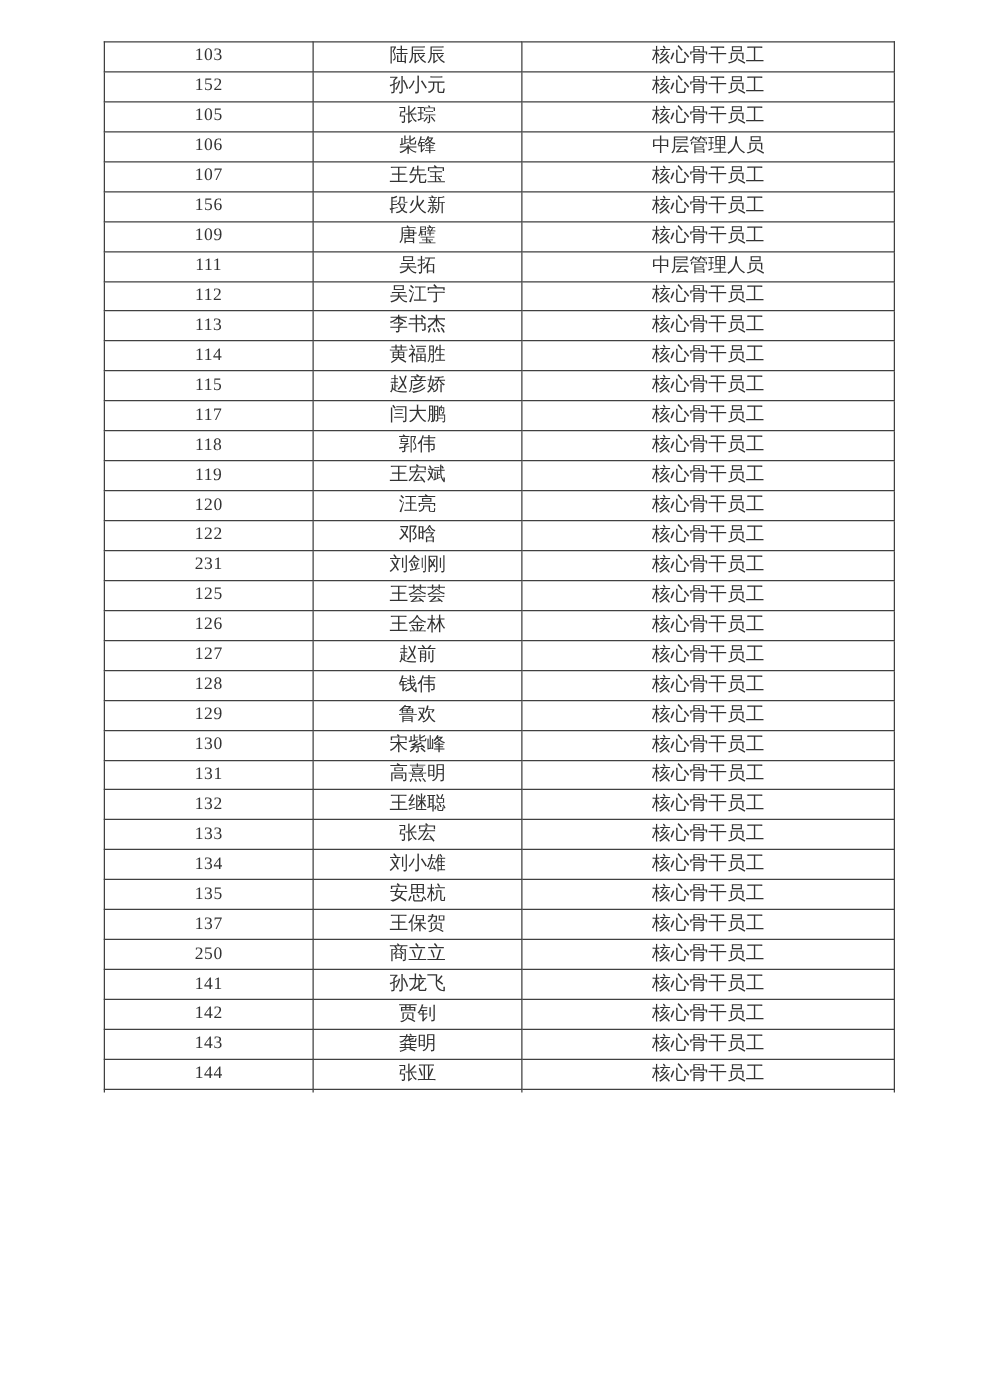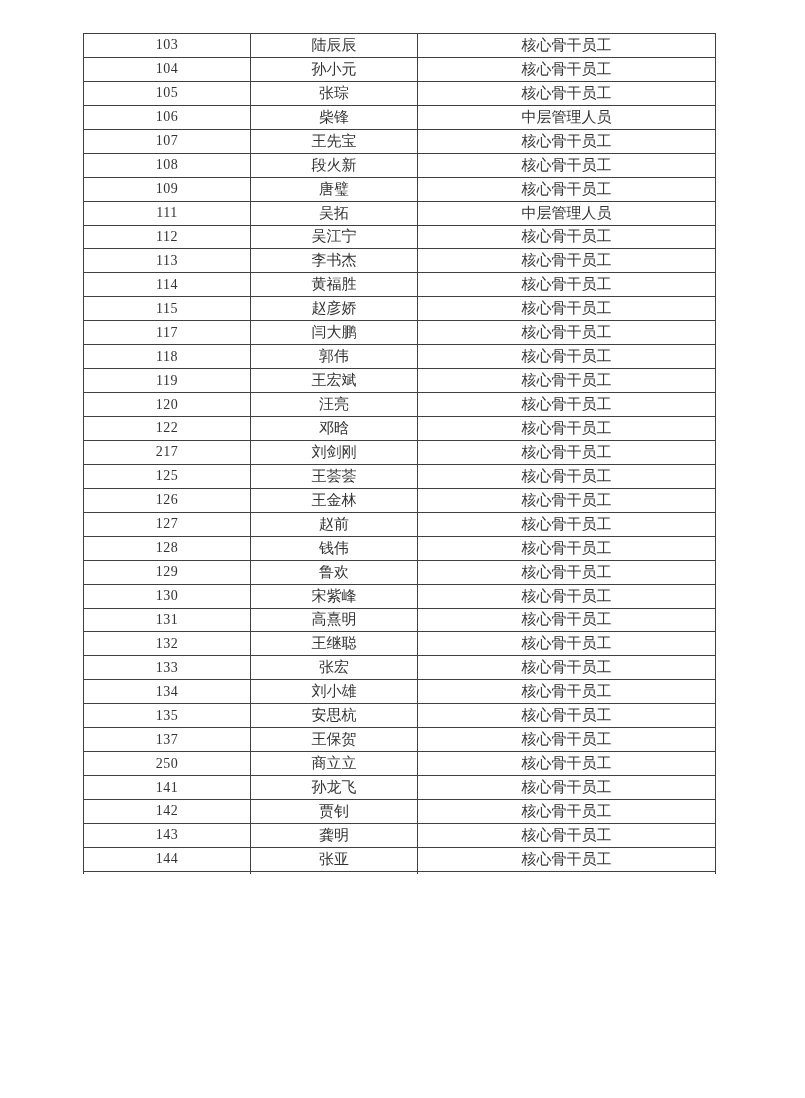--- a/index.html
+++ b/index.html
@@ -56,21 +56,21 @@
       <col class="c3">
     </colgroup>
     <tbody>
   <tr>
     <td class="num">103</td>
     <td>陆辰辰</td>
     <td>核心骨干员工</td>
   </tr>
 
   <tr>
-    <td class="num">104</td>
+    <td class="num">152</td>
     <td>孙小元</td>
     <td>核心骨干员工</td>
   </tr>
 
   <tr>
     <td class="num">105</td>
     <td>张琮</td>
     <td>核心骨干员工</td>
   </tr>
 
@@ -80,21 +80,21 @@
     <td>中层管理人员</td>
   </tr>
 
   <tr>
     <td class="num">107</td>
     <td>王先宝</td>
     <td>核心骨干员工</td>
   </tr>
 
   <tr>
-    <td class="num">108</td>
+    <td class="num">156</td>
     <td>段火新</td>
     <td>核心骨干员工</td>
   </tr>
 
   <tr>
     <td class="num">109</td>
     <td>唐璧</td>
     <td>核心骨干员工</td>
   </tr>
 
@@ -155,21 +155,21 @@
   </tr>
 
 
   <tr>
     <td class="num">122</td>
     <td>邓晗</td>
     <td>核心骨干员工</td>
   </tr>
 
   <tr>
-    <td class="num">217</td>
+    <td class="num">231</td>
     <td>刘剑刚</td>
     <td>核心骨干员工</td>
   </tr>
 
 
   <tr>
     <td class="num">125</td>
     <td>王荟荟</td>
     <td>核心骨干员工</td>
   </tr>

